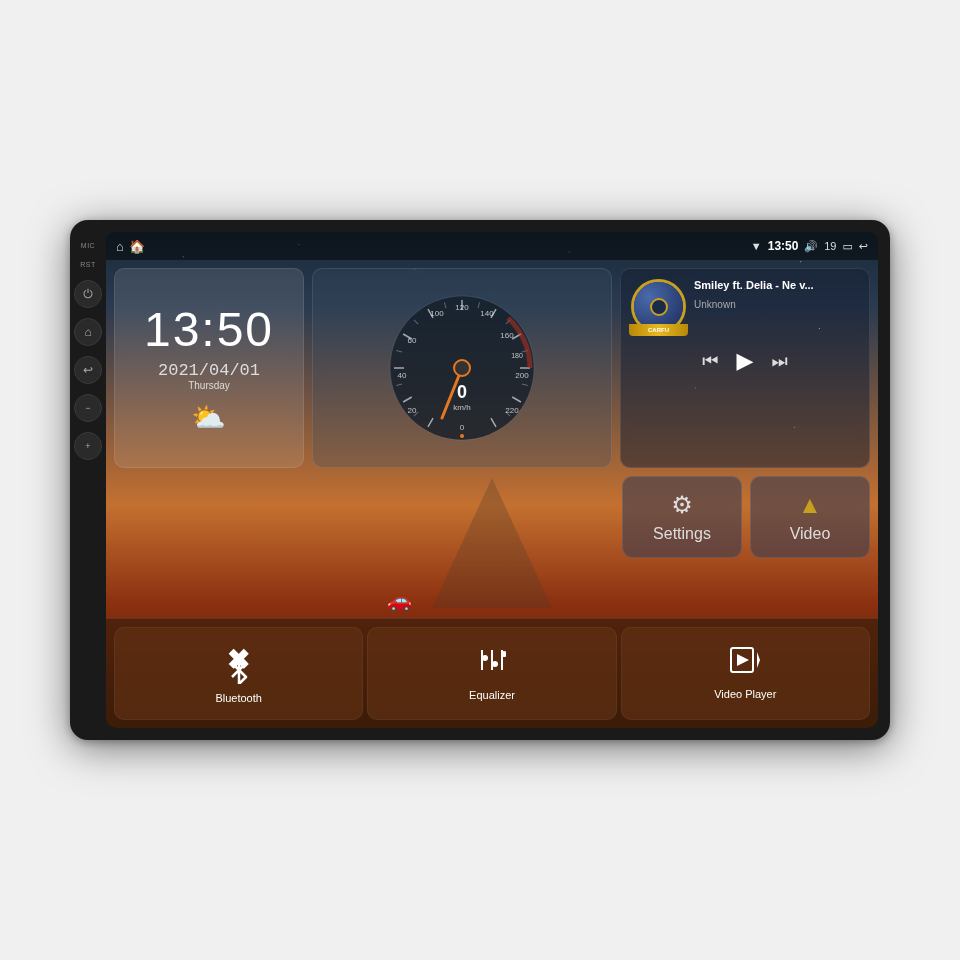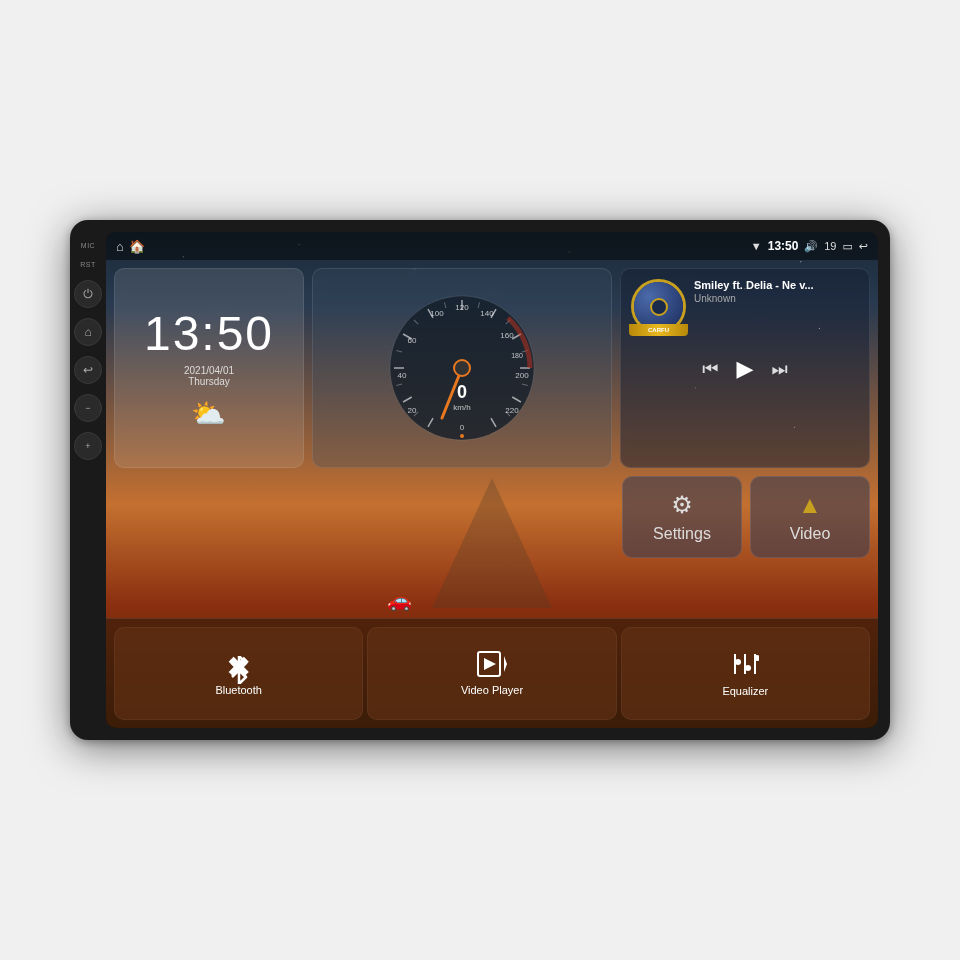--- a/index.html
+++ b/index.html
@@ -187,23 +187,24 @@
 
     .clock-time {
       font-size: 48px;
       font-weight: 300;
       color: #fff;
       font-family: 'Arial', sans-serif;
       letter-spacing: 2px;
     }
 
     .clock-date {
-      font-size: 10px;
+      font-size: 17px;
       color: #ddd;
       margin-top: 4px;
+      font-family: Liberation Mono, monospace;
     }
 
     .clock-day {
       font-size: 10px;
       color: #ddd;
     }
 
     .weather-icon {
       margin-top: 10px;
       font-size: 28px;
@@ -233,21 +234,20 @@
       width: 250px;
       background: rgba(20, 30, 50, 0.5);
       border-radius: 10px;
       padding: 10px;
       display: flex;
       flex-direction: column;
       backdrop-filter: blur(4px);
       border: 1px solid rgba(255,255,255,0.1);
       position: relative;
       overflow: hidden;
-      gap: 8px;
     }
 
     .music-stars-bg {
       position: absolute;
       top: 0; left: 0; right: 0; bottom: 0;
       background-image:
         radial-gradient(1px 1px at 20% 20%, rgba(255,255,255,0.5) 0%, transparent 100%),
         radial-gradient(1px 1px at 50% 10%, rgba(255,255,255,0.4) 0%, transparent 100%),
         radial-gradient(1px 1px at 80% 30%, rgba(255,255,255,0.6) 0%, transparent 100%),
         radial-gradient(1px 1px at 30% 60%, rgba(255,255,255,0.3) 0%, transparent 100%),
@@ -292,21 +292,21 @@
 
     .music-title {
       color: #fff;
       font-size: 11px;
       font-weight: bold;
     }
 
     .music-artist {
       color: #aaa;
       font-size: 10px;
-      margin-top: 2px;
+      margin-top: 8px;
     }
 
     .music-controls {
       display: flex;
       align-items: center;
       justify-content: center;
       gap: 18px;
       margin-top: 14px;
       position: relative;
       z-index: 1;
@@ -360,20 +360,21 @@
     }
 
     .bottom-btn {
       flex: 1;
       background: rgba(100, 50, 20, 0.6);
       border-radius: 10px;
       display: flex;
       flex-direction: column;
       align-items: center;
       justify-content: center;
+      gap: 8px;
       cursor: pointer;
       border: 1px solid rgba(255,255,255,0.05);
     }
 
     .bottom-btn-icon {
       font-size: 26px;
       color: #fff;
     }
 
     .bottom-btn-label {
@@ -524,41 +525,41 @@
       <div class="bottom-bar">
         <div class="bottom-btn">
           <span class="bottom-btn-icon" style="font-size:28px; font-weight:bold;">✖</span>
           <svg width="28" height="28" viewBox="0 0 28 28" style="margin-top:-28px;">
             <polyline points="7,7 21,21 14,28 14,0 21,7 7,21" fill="none" stroke="white" stroke-width="2.5" stroke-linejoin="round"></polyline>
           </svg>
           <span class="bottom-btn-label">Bluetooth</span>
         </div>
         <div class="bottom-btn">
           <span class="bottom-btn-icon">
-            <svg width="30" height="26" viewBox="0 0 30 26">
-              <rect x="1" y="1" width="22" height="24" fill="none" stroke="white" stroke-width="2" rx="2"></rect>
-              <polygon points="27,5 27,21 30,13" fill="white"></polygon>
-              <polygon points="7,7 7,19 19,13" fill="white"></polygon>
-            </svg>
-          </span>
-          <span class="bottom-btn-label">Video Player</span>
-        </div>
-        <div class="bottom-btn">
-          <span class="bottom-btn-icon">
             <svg width="28" height="28" viewBox="0 0 28 28">
               <line x1="4" y1="4" x2="4" y2="24" stroke="white" stroke-width="2"></line>
               <line x1="4" y1="12" x2="10" y2="12" stroke="white" stroke-width="2"></line>
               <circle cx="7" cy="12" r="3" fill="white"></circle>
               <line x1="14" y1="4" x2="14" y2="24" stroke="white" stroke-width="2"></line>
               <line x1="14" y1="18" x2="20" y2="18" stroke="white" stroke-width="2"></line>
               <circle cx="17" cy="18" r="3" fill="white"></circle>
               <line x1="24" y1="4" x2="24" y2="24" stroke="white" stroke-width="2"></line>
               <line x1="24" y1="8" x2="28" y2="8" stroke="white" stroke-width="2"></line>
               <circle cx="26" cy="8" r="3" fill="white"></circle>
             </svg>
           </span>
           <span class="bottom-btn-label">Equalizer</span>
         </div>
+        <div class="bottom-btn">
+          <span class="bottom-btn-icon">
+            <svg width="30" height="26" viewBox="0 0 30 26">
+              <rect x="1" y="1" width="22" height="24" fill="none" stroke="white" stroke-width="2" rx="2"></rect>
+              <polygon points="27,5 27,21 30,13" fill="white"></polygon>
+              <polygon points="7,7 7,19 19,13" fill="white"></polygon>
+            </svg>
+          </span>
+          <span class="bottom-btn-label">Video Player</span>
+        </div>
       </div>
 
     </div>
   </div>
 </div>
 
 </body></html>

